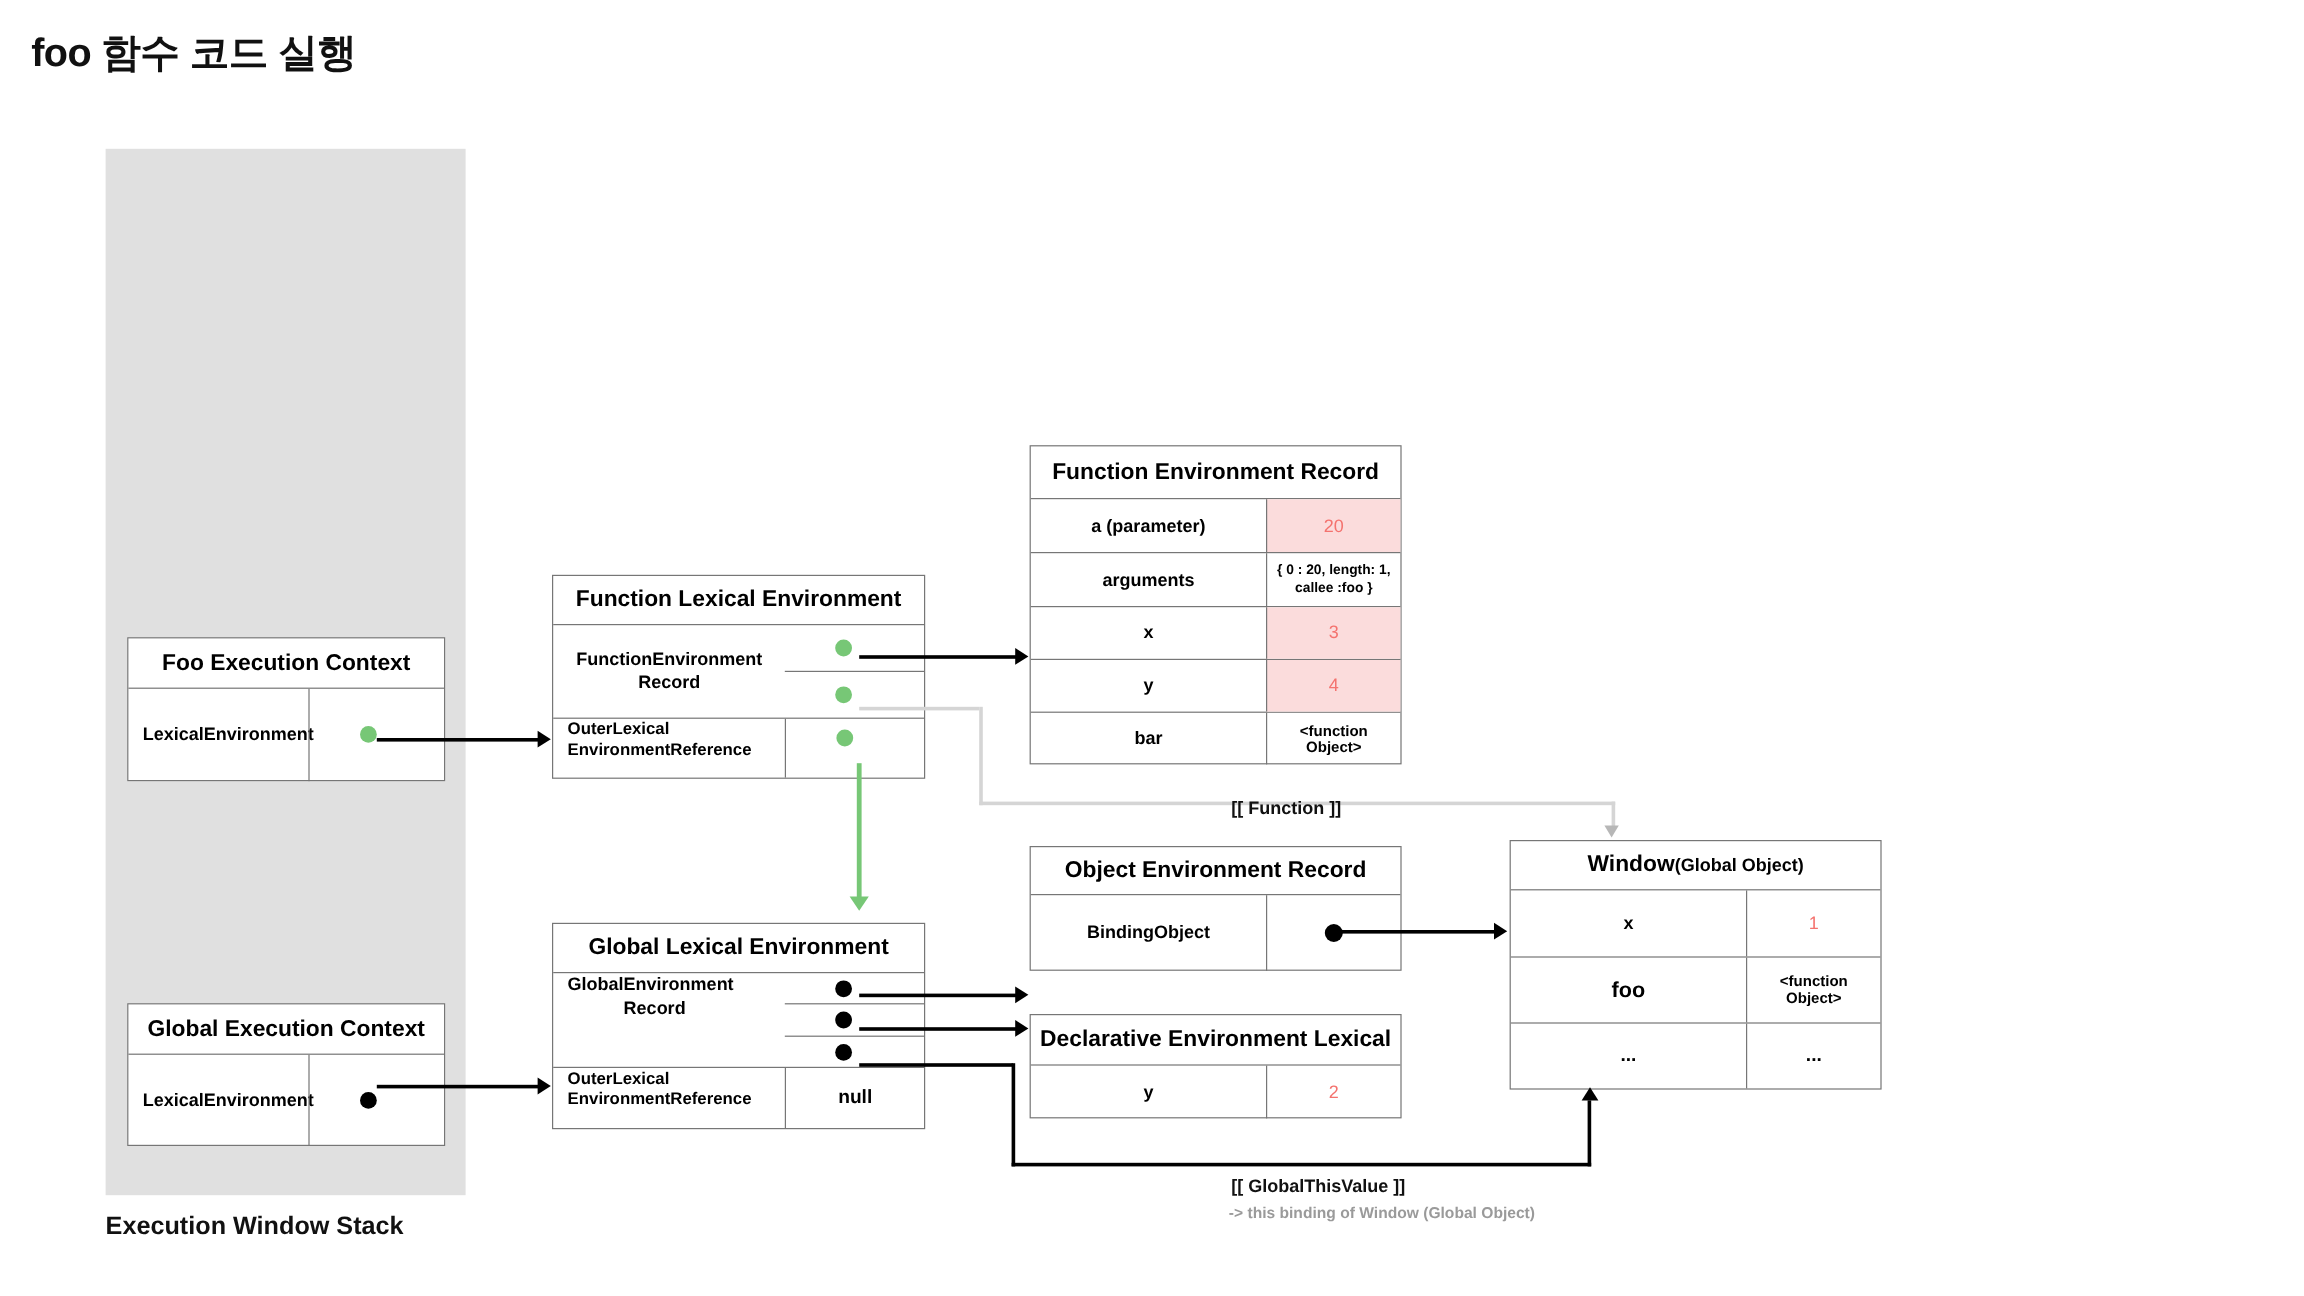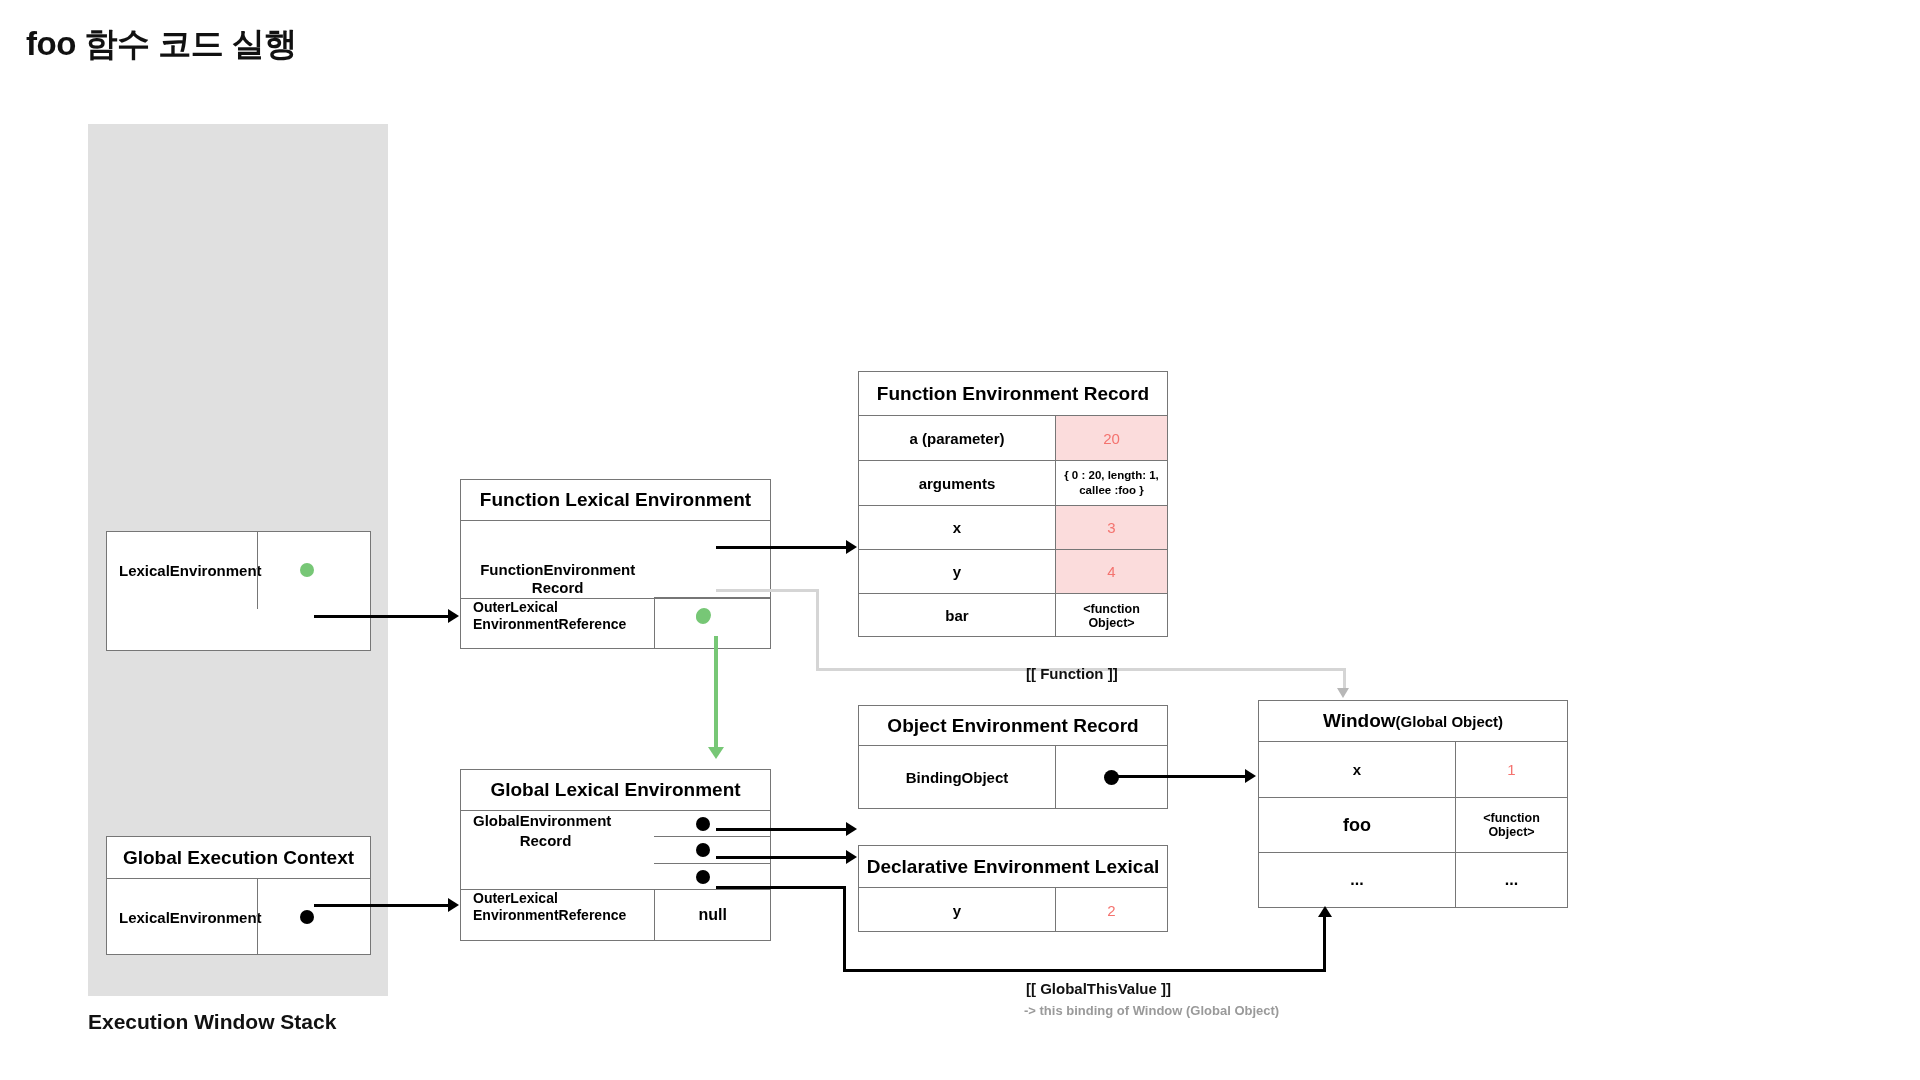--- a/index.html
+++ b/index.html
@@ -85,20 +85,21 @@
 <body>
 
 <div id="stage">
 
   <div class="page-title">foo 함수 코드 실행</div>
 
   <div class="stack-panel"></div>
   <div class="stack-caption">Execution Window Stack</div>
 
   <div class="box" style="left:106px;top:531px;width:265px;height:120px;">
+    <div class="hdr" style="height:42px;font-size:19px;">Foo Execution Context</div>
     <div class="row" style="height:77px;border-top:none;">
       <div class="cell left" style="width:150px;font-size:15px;font-weight:bold;">LexicalEnvironment</div>
       <div class="cell divider" style="width:114px;position:relative;">
         <div class="dot green" style="width:14px;height:14px;left:42px;top:31px;"></div>
       </div>
     </div>
   </div>
 
   <div class="box" style="left:106px;top:821px;width:265px;height:119px;margin-top:15px;">
     <div class="hdr" style="height:42px;font-size:19px;">Global Execution Context</div>
@@ -106,21 +107,21 @@
       <div class="cell left" style="width:150px;font-size:15px;font-weight:bold;">LexicalEnvironment</div>
       <div class="cell divider" style="width:114px;position:relative;">
         <div class="dot black" style="width:14px;height:14px;left:42px;top:31px;"></div>
       </div>
     </div>
   </div>
 
   <div class="box" style="left:460px;top:479px;width:311px;height:170px;">
     <div class="hdr" style="height:41px;font-size:19px;">Function Lexical Environment</div>
 
-    <div class="row" style="height:77px;border-top:none;align-items:flex-end;">
+    <div class="row" style="height:77px;border-top:none;">
       <div class="cell" style="width:194px;font-size:15px;font-weight:bold;flex-direction:column;line-height:1.25;">
         <span>FunctionEnvironment</span>
         <span>Record</span>
       </div>
       <div class="substack divider" style="width:116px;">
         <div class="subrow" style="border-top:none;">
           <div class="dot green" style="width:14px;height:14px;left:42px;top:12px;"></div>
         </div>
         <div class="subrow">
           <div class="dot green" style="width:14px;height:14px;left:42px;top:12px;"></div>

